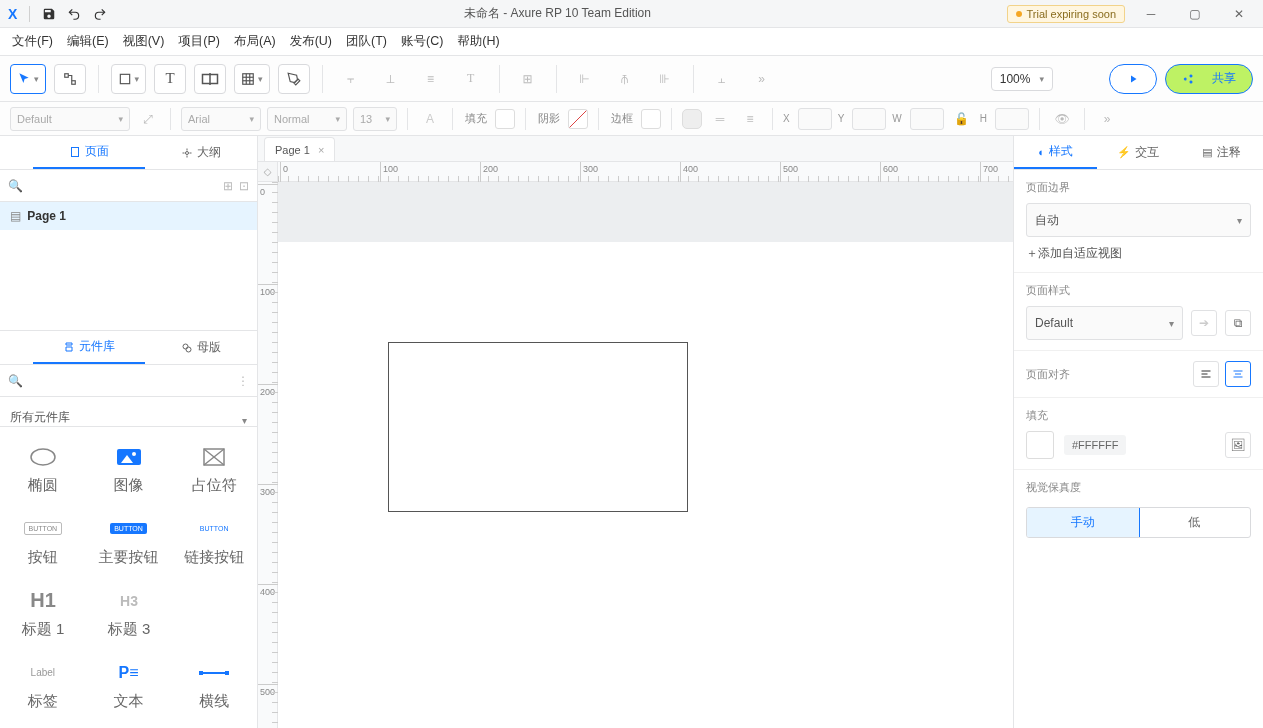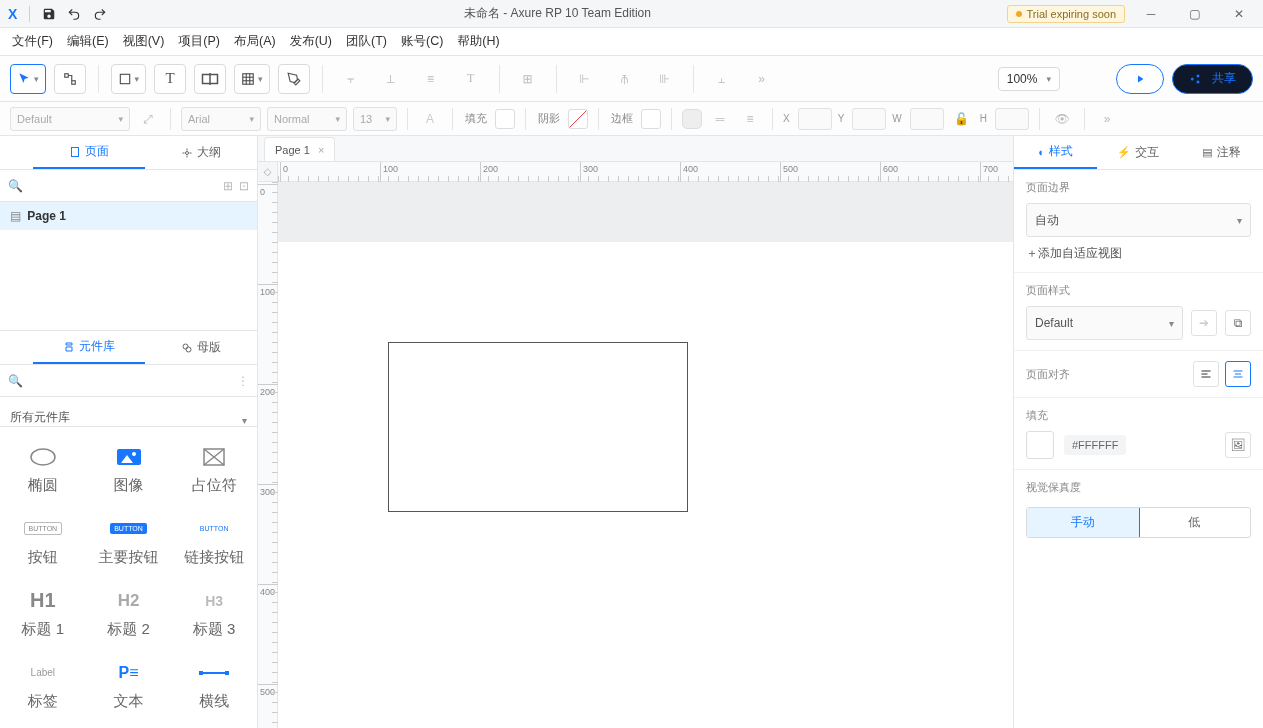--- a/index.html
+++ b/index.html
@@ -33,21 +33,21 @@
   .menubar span{font-size:12.5px;color:#333;}
 
   
   .toolbar{height:46px;display:flex;align-items:center;padding:0 10px;gap:8px;border-bottom:1px solid var(--border);background:var(--toolbar-bg);}
   .tbtn{height:30px;min-width:32px;border:1px solid #d9dadd;border-radius:4px;background:#fff;display:flex;align-items:center;justify-content:center;padding:0 6px;color:#555;}
   .tbtn.primary{border-color:var(--blue);color:var(--blue);}
   .tbtn.ghost{border-color:transparent;background:transparent;color:#bbb;}
   .tsep{width:1px;height:28px;background:var(--border);margin:0 4px;}
   .dropdown-caret{margin-left:3px;font-size:9px;color:#888;}
   .zoom{border:1px solid #d9dadd;border-radius:4px;padding:4px 8px;display:flex;align-items:center;gap:6px;background:#fff;}
-  .share-btn{border:1px solid var(--blue);color:var(--blue);border-radius:16px;height:30px;padding:0 16px;display:flex;align-items:center;gap:9px;background:#0f172a;}
+  .share-btn{border:1px solid var(--blue);color:var(--blue);border-radius:16px;height:30px;padding:0 16px;display:flex;align-items:center;gap:16px;background:#bef264;}
   .play-btn{border:1px solid var(--blue);color:var(--blue);border-radius:16px;height:30px;width:48px;display:flex;align-items:center;justify-content:center;background:#fff;}
 
   
   .formatbar{height:34px;display:flex;align-items:center;padding:0 10px;gap:6px;border-bottom:1px solid var(--border);background:var(--toolbar-bg);}
   .fcontrol{height:24px;border:1px solid #e0e1e3;border-radius:3px;background:#fafafa;display:flex;align-items:center;padding:0 6px;color:#aaa;font-size:11px;}
   .fcontrol .caret{margin-left:auto;font-size:9px;}
   .flabel{font-size:11px;color:#888;margin:0 2px;}
   .fswatch{width:20px;height:20px;border:1px solid #ddd;border-radius:3px;background:#fff;}
   .fsep{width:1px;height:22px;background:var(--border);margin:0 4px;}
   .coord-label{font-size:10px;color:#999;margin-right:2px;}
@@ -402,26 +402,20 @@
               </div>
               <div class="lbl">链接按钮</div>
             </div>
           </div>
           <div class="lib-row">
             <div class="lib-cell">
               <div class="ic">
                 <span style="font-size:20px;font-weight:bold;color:#888;">H1</span>
               </div>
               <div class="lbl">标题 1</div>
-            </div>
-            <div class="lib-cell">
-              <div class="ic">
-                <span style="font-size:17px;font-weight:bold;color:#aaa;">H2</span>
-              </div>
-              <div class="lbl">标题 2</div>
             </div>
             <div class="lib-cell">
               <div class="ic">
                 <span style="font-size:14px;font-weight:bold;color:#bbb;">H3</span>
               </div>
               <div class="lbl">标题 3</div>
             </div>
           </div>
           <div class="lib-row">
             <div class="lib-cell">

